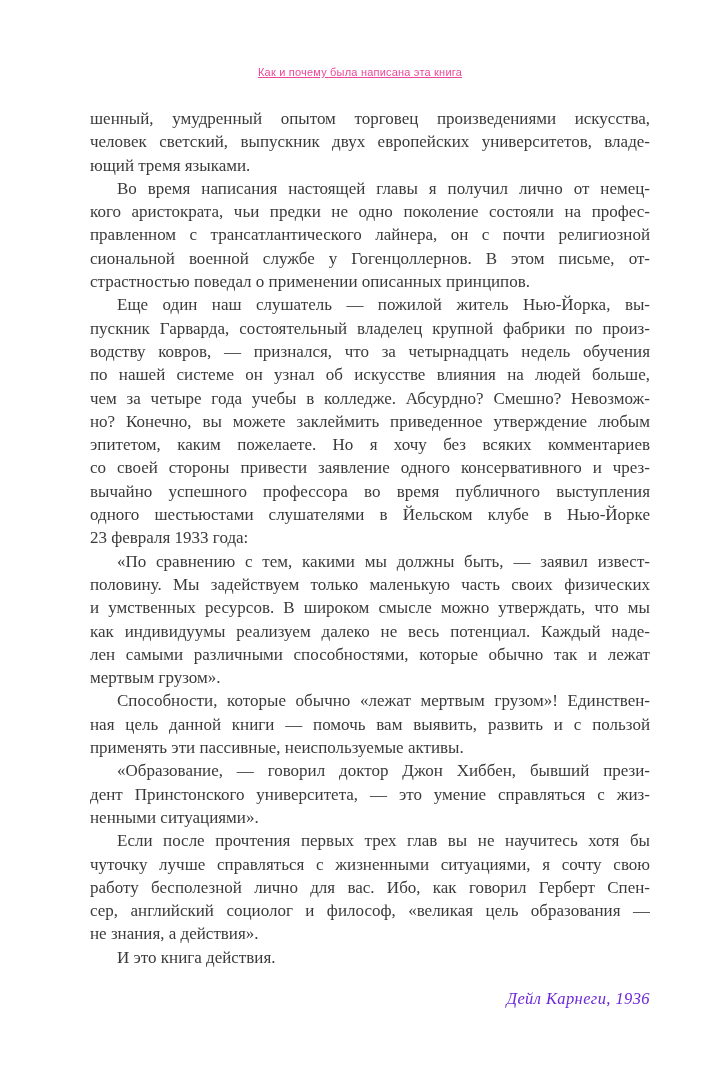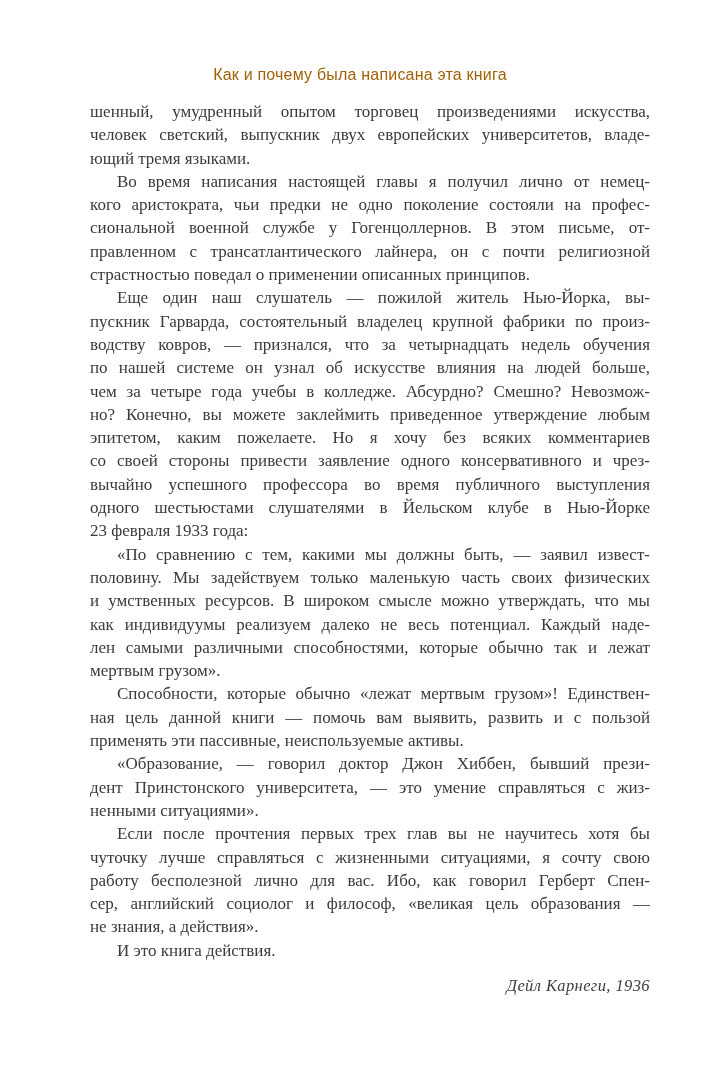--- a/index.html
+++ b/index.html
@@ -16,28 +16,29 @@
     overflow: hidden;
     font-family: "Liberation Serif", serif;
   }
   .running-head {
     position: absolute;
     top: 66px;
     left: 0;
     width: 100%;
     text-align: center;
     font-family: "Liberation Sans", sans-serif;
-    font-size: 16px;
+    font-size: 11px;
     font-weight: 400;
-    color: #a16207;
+    color: #ec4899;
     letter-spacing: 0.2px;
+    text-decoration: underline;
   }
   .body-text {
     position: absolute;
-    top: 100px;
+    top: 107px;
     left: 90px;
     width: 560px;
     font-size: 17px;
     line-height: 23.3px;
     color: #3a3a3a;
   }
   .line {
     height: 23.3px;
     overflow: hidden;
     text-align: justify;
@@ -45,43 +46,43 @@
     white-space: nowrap;
   }
   .line.parlast {
     text-align: left;
     text-align-last: left;
   }
   .line.indent {
     text-indent: 27px;
   }
   .signature {
-    margin-top: 12px;
+    margin-top: 18px;
     text-align: right;
     font-style: italic;
     font-size: 16.5px;
-    color: #404040;
+    color: #6d28d9;
     letter-spacing: 0.4px;
   }
 </style>
 </head>
 <body>
 
 <div class="page">
   <div class="running-head">Как и почему была написана эта книга</div>
 
   <div class="body-text">
     <div id="lines">
         <div class="line">шенный, умудренный опытом торговец произведениями искусства,</div>
         <div class="line">человек светский, выпускник двух европейских университетов, владе-</div>
         <div class="line parlast">ющий тремя языками.</div>
         <div class="line indent">Во время написания настоящей главы я получил лично от немец-</div>
         <div class="line">кого аристократа, чьи предки не одно поколение состояли на профес-</div>
+        <div class="line">правленном с трансатлантического лайнера, он с почти религиозной</div>
         <div class="line">сиональной военной службе у Гогенцоллернов. В этом письме, от-</div>
-        <div class="line">правленном с трансатлантического лайнера, он с почти религиозной</div>
         <div class="line parlast">страстностью поведал о применении описанных принципов.</div>
         <div class="line indent">Еще один наш слушатель — пожилой житель Нью-Йорка, вы-</div>
         <div class="line">пускник Гарварда, состоятельный владелец крупной фабрики по произ-</div>
         <div class="line">водству ковров, — признался, что за четырнадцать недель обучения</div>
         <div class="line">по нашей системе он узнал об искусстве влияния на людей больше,</div>
         <div class="line">чем за четыре года учебы в колледже. Абсурдно? Смешно? Невозмож-</div>
         <div class="line">но? Конечно, вы можете заклеймить приведенное утверждение любым</div>
         <div class="line">эпитетом, каким пожелаете. Но я хочу без всяких комментариев</div>
         <div class="line">со своей стороны привести заявление одного консервативного и чрез-</div>
         <div class="line">вычайно успешного профессора во время публичного выступления</div>

